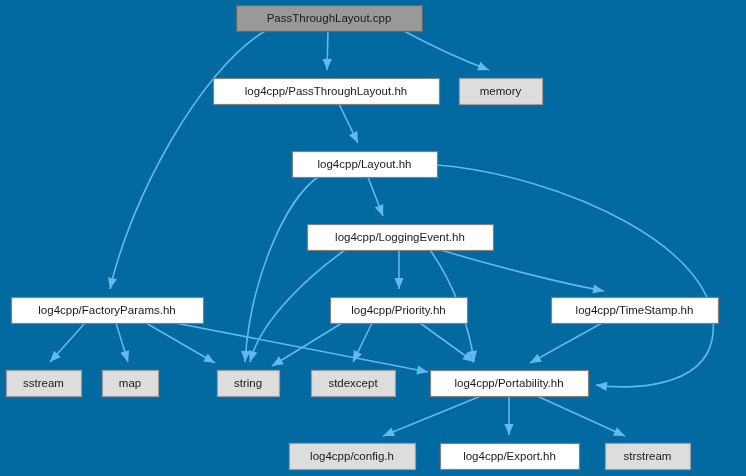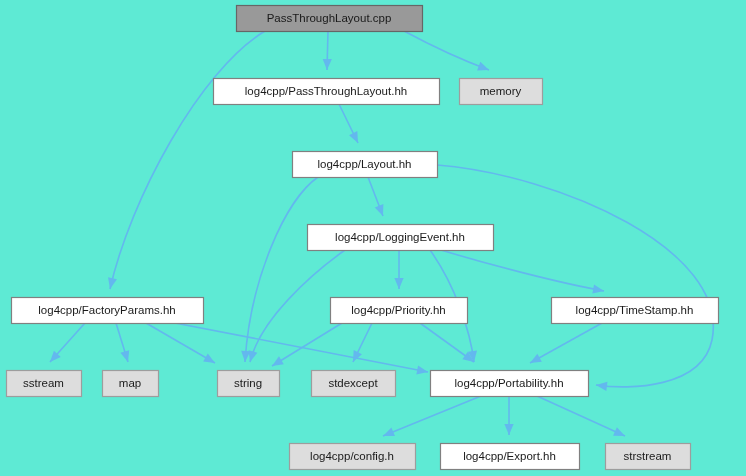--- a/index.html
+++ b/index.html
@@ -4,21 +4,21 @@
 <style>
   html, body {
     margin: 0;
     padding: 0;
     background: #000000;
   }
   #graph-root {
     position: relative;
     width: 746px;
     height: 476px;
-    background: #5eead4;
+    background: #0369a1;
     overflow: hidden;
     font-family: "Liberation Sans", sans-serif;
   }
   #graph-svg {
     position: absolute;
     left: 0;
     top: 0;
     width: 746px;
     height: 476px;
   }

